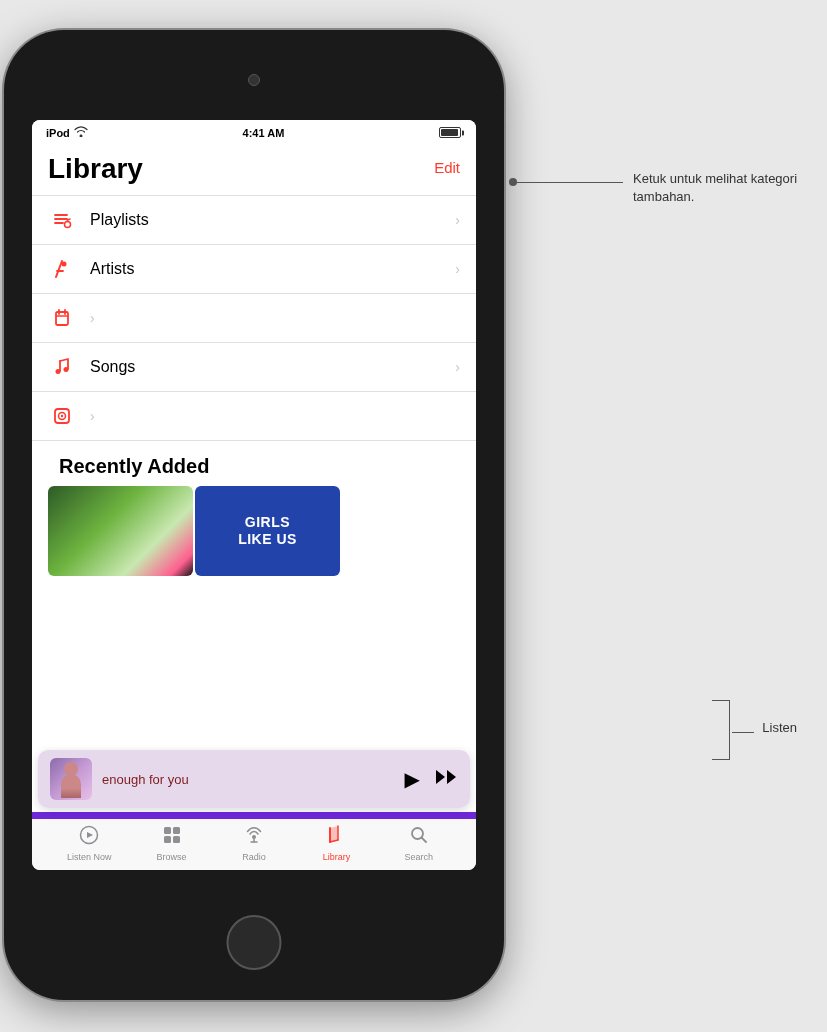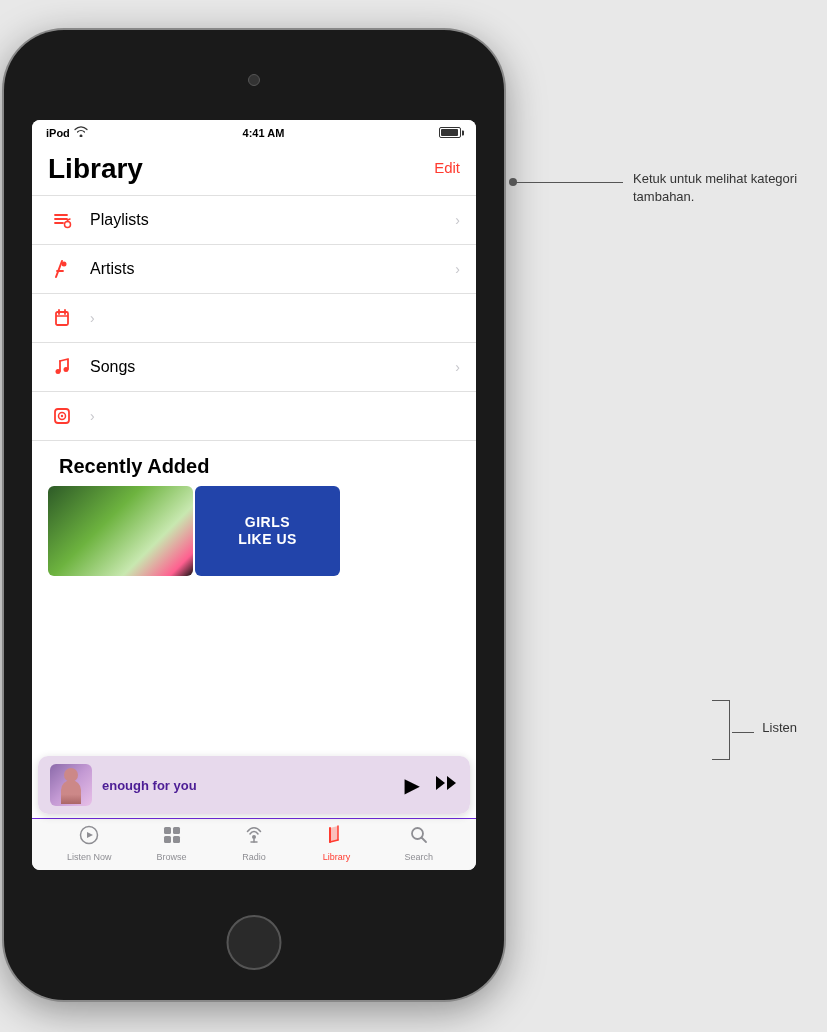--- a/index.html
+++ b/index.html
@@ -266,22 +266,22 @@
       width: 14px;
       height: 14px;
       background: #c88;
       border-radius: 50%;
     }
     .mini-player-info {
       flex: 1;
     }
     .mini-player-title {
       font-size: 13px;
-      font-weight: 700;
-      color: #4c1d95;
+      font-weight: 400;
+      color: #7f1d1d;
     }
     .mini-player-controls {
       display: flex;
       align-items: center;
       gap: 16px;
     }
     .mini-play-btn {
       font-size: 20px;
       color: #000;
       cursor: pointer;
@@ -289,21 +289,21 @@
     .mini-ff-btn {
       font-size: 16px;
       color: #000;
       cursor: pointer;
     }
 
     
     .tab-bar {
       display: flex;
       background: rgba(248,248,248,0.95);
-      border-top: 1px solid #6d28d9;
+      border-top: 7px solid #6d28d9;
       padding: 6px 16px 8px;
     }
     .tab-item {
       flex: 1;
       display: flex;
       flex-direction: column;
       align-items: center;
       gap: 2px;
       cursor: pointer;
     }

